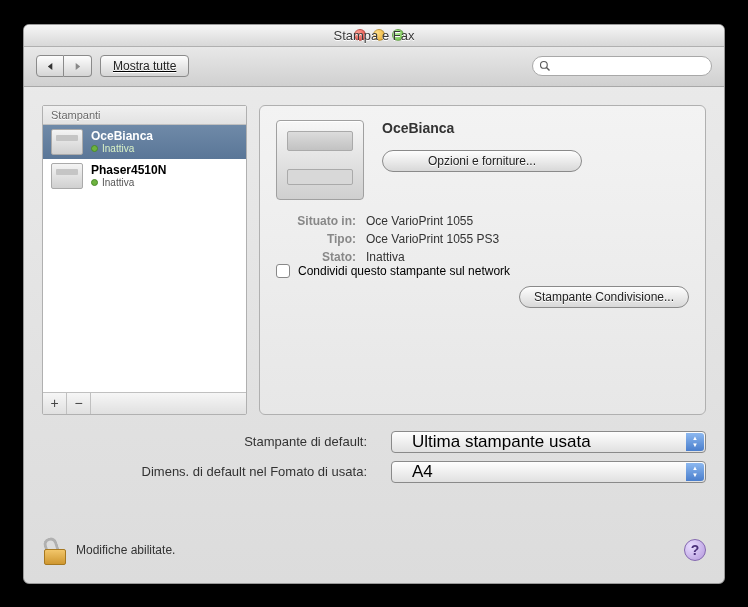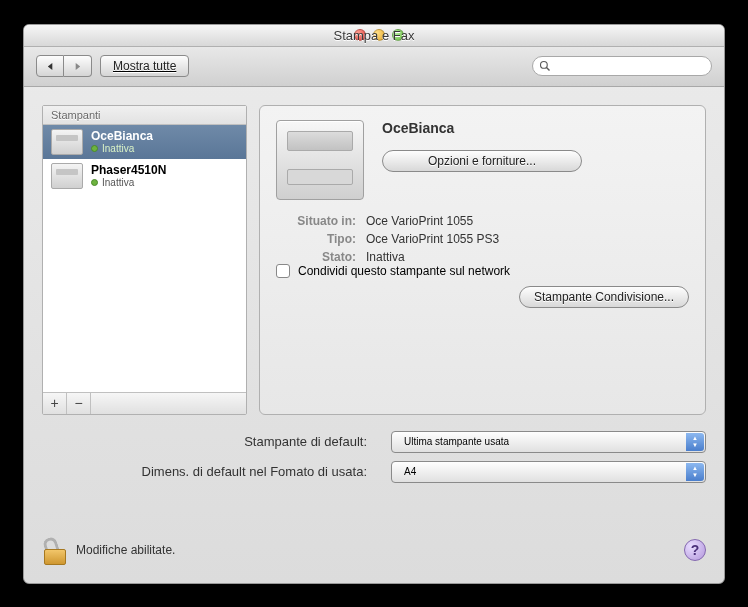--- a/index.html
+++ b/index.html
@@ -219,22 +219,22 @@
     .dd-row { display: flex; align-items: center; gap: 24px; margin-bottom: 8px; }
     .dd-label { text-align: right; width: 325px; font-size: 13px; color: #333; }
     .dropdown {
       flex: 1;
       height: 22px;
       background: linear-gradient(#fefefe, #e0e0e0);
       border: 1px solid #8a8a8a;
       border-radius: 4px;
       display: flex;
       align-items: center;
-      padding: 0 12px;
-      font-size: 10px;
+      padding: 0 20px;
+      font-size: 17px;
       position: relative;
     }
     .dd-arrows {
       position: absolute; right: 1px; top: 1px; bottom: 1px;
       width: 18px;
       background: linear-gradient(#8cb8f0, #4a7ecc);
       border-radius: 0 3px 3px 0;
       display: flex; flex-direction: column; align-items: center; justify-content: center;
       gap: 1px;
     }

